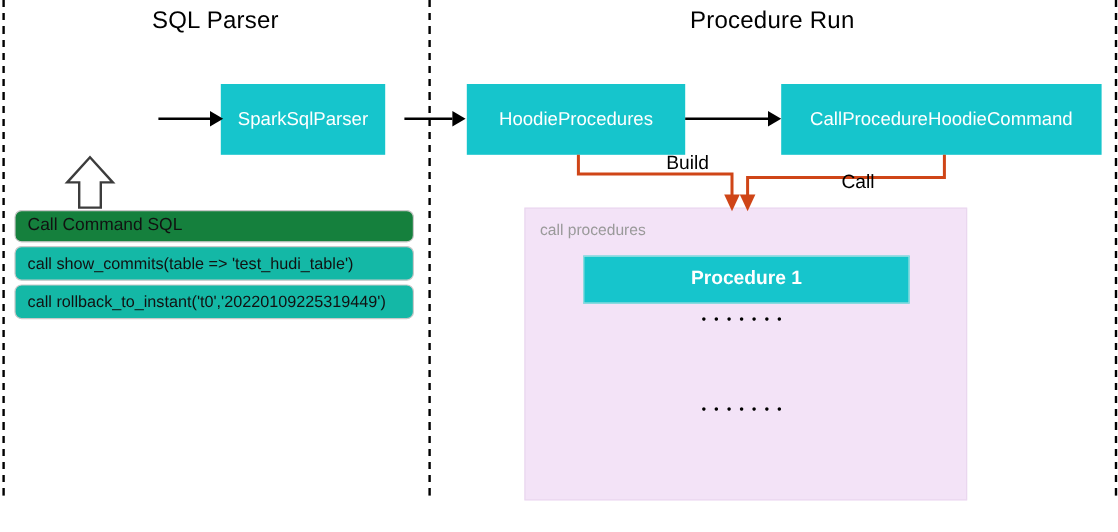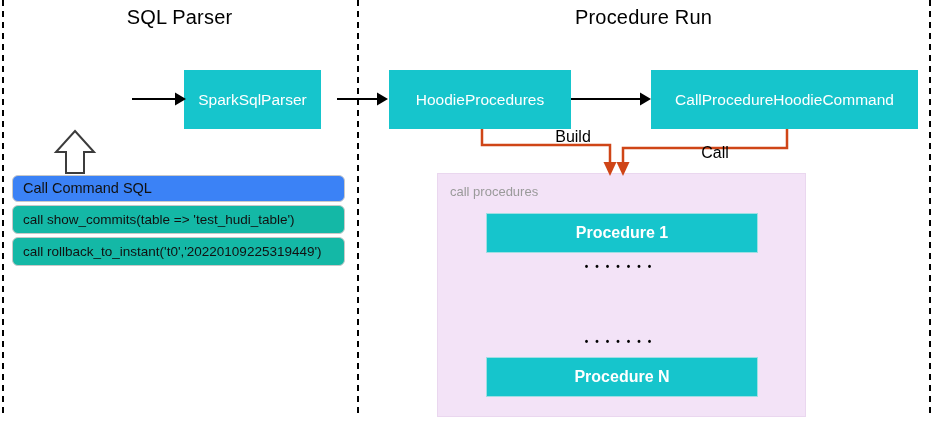--- a/index.html
+++ b/index.html
@@ -20,21 +20,21 @@
     position:absolute;z-index:2;background:#16c5cc;color:#fff;
     display:flex;align-items:center;justify-content:center;text-align:center;
     font-size:15.5px;line-height:1.25;
   }
   .node .wrap-narrow{max-width:88px;}
   .edge-label{
     position:absolute;z-index:4;font-size:16px;color:#000;text-align:center;
   }
   .sql-table{position:absolute;left:12px;top:175px;width:333px;z-index:2;}
   .sql-table .thead{
-    box-sizing:border-box;height:27px;line-height:25px;background:#3b82f6;
+    box-sizing:border-box;height:27px;line-height:25px;background:#15803d;
     border:1px solid #c9c9c9;border-radius:6px;padding:0 10px;font-size:14.5px;
     color:#111;margin-bottom:3px;white-space:nowrap;overflow:hidden;
   }
   .sql-table .trow{
     box-sizing:border-box;height:29px;line-height:27px;background:#14b8a6;
     border:1px solid #c9c9c9;border-radius:6px;padding:0 10px;font-size:13.5px;
     color:#111;margin-bottom:3px;white-space:nowrap;overflow:hidden;
   }
   .user-procedures-panel{
     position:absolute;left:437px;top:173px;width:369px;height:244px;z-index:1;
@@ -117,18 +117,15 @@
 
     <div class="proc-box" style="top:39px">
       <span>Procedure 1</span>
     </div>
 
     <div class="ellipsis-row" style="top:86px">•••••••</div>
 
 
     <div class="ellipsis-row" style="top:161px">•••••••</div>
 
-    <div class="proc-box" style="top:183px">
-      <span>Procedure N</span>
-    </div>
   </div>
 
 </div>
 
 </body></html>

